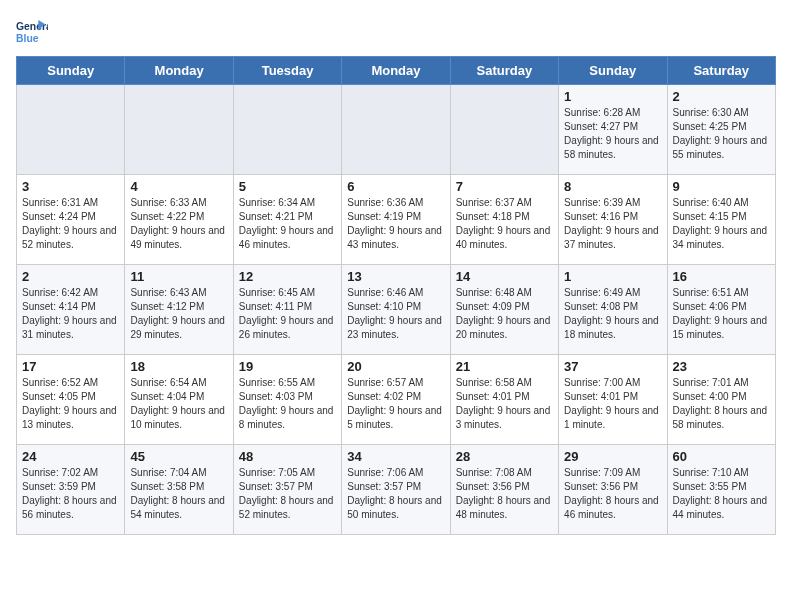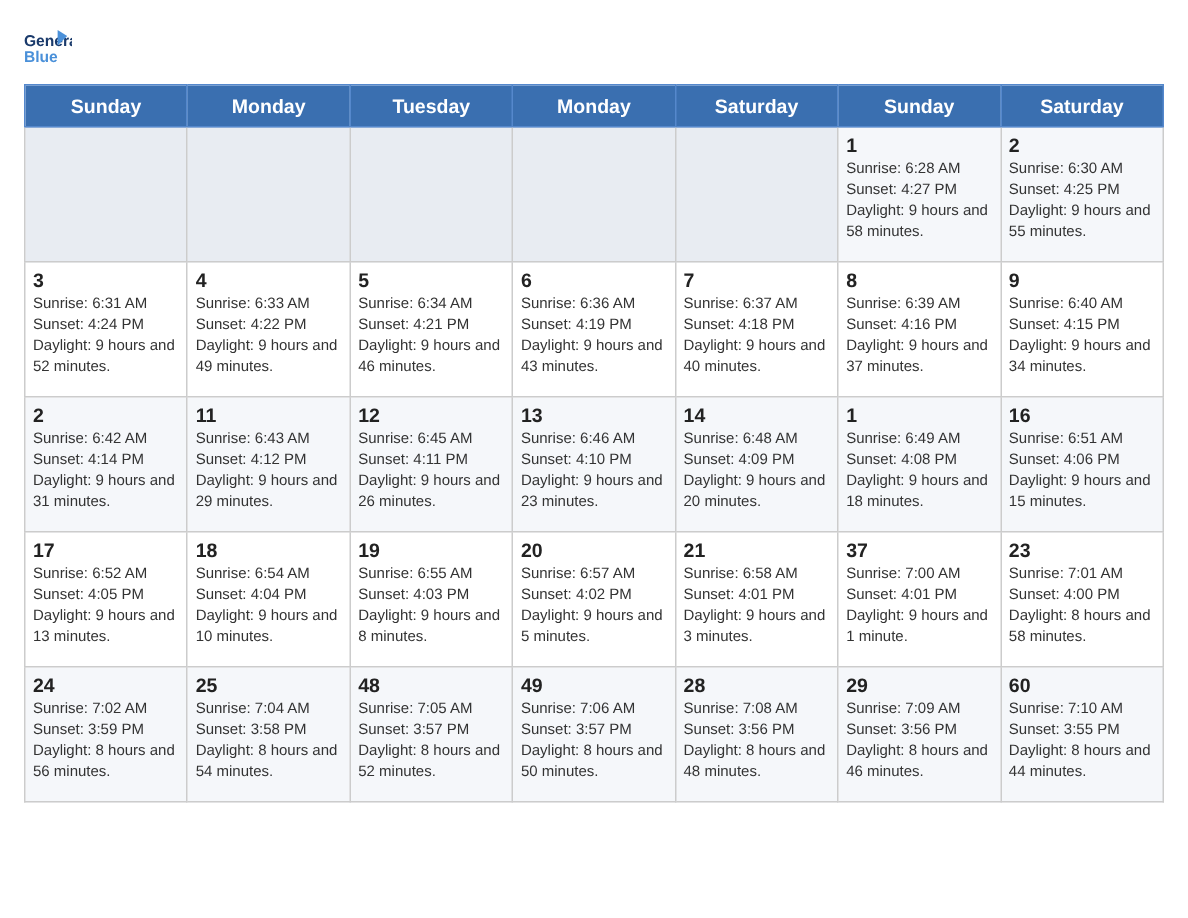--- a/index.html
+++ b/index.html
@@ -213,29 +213,29 @@
           <span class="day-number">23</span>
           <div class="cell-info">Sunrise: 7:01 AM<br>Sunset: 4:00 PM<br>Daylight: 8 hours and 58 minutes.</div>
         </td>
       </tr>
       <tr>
         <td>
           <span class="day-number">24</span>
           <div class="cell-info">Sunrise: 7:02 AM<br>Sunset: 3:59 PM<br>Daylight: 8 hours and 56 minutes.</div>
         </td>
         <td>
-          <span class="day-number">25</span>
+          <span class="day-number">45</span>
           <div class="cell-info">Sunrise: 7:04 AM<br>Sunset: 3:58 PM<br>Daylight: 8 hours and 54 minutes.</div>
         </td>
         <td>
           <span class="day-number">48</span>
           <div class="cell-info">Sunrise: 7:05 AM<br>Sunset: 3:57 PM<br>Daylight: 8 hours and 52 minutes.</div>
         </td>
         <td>
-          <span class="day-number">49</span>
+          <span class="day-number">34</span>
           <div class="cell-info">Sunrise: 7:06 AM<br>Sunset: 3:57 PM<br>Daylight: 8 hours and 50 minutes.</div>
         </td>
         <td>
           <span class="day-number">28</span>
           <div class="cell-info">Sunrise: 7:08 AM<br>Sunset: 3:56 PM<br>Daylight: 8 hours and 48 minutes.</div>
         </td>
         <td>
           <span class="day-number">29</span>
           <div class="cell-info">Sunrise: 7:09 AM<br>Sunset: 3:56 PM<br>Daylight: 8 hours and 46 minutes.</div>
         </td>

